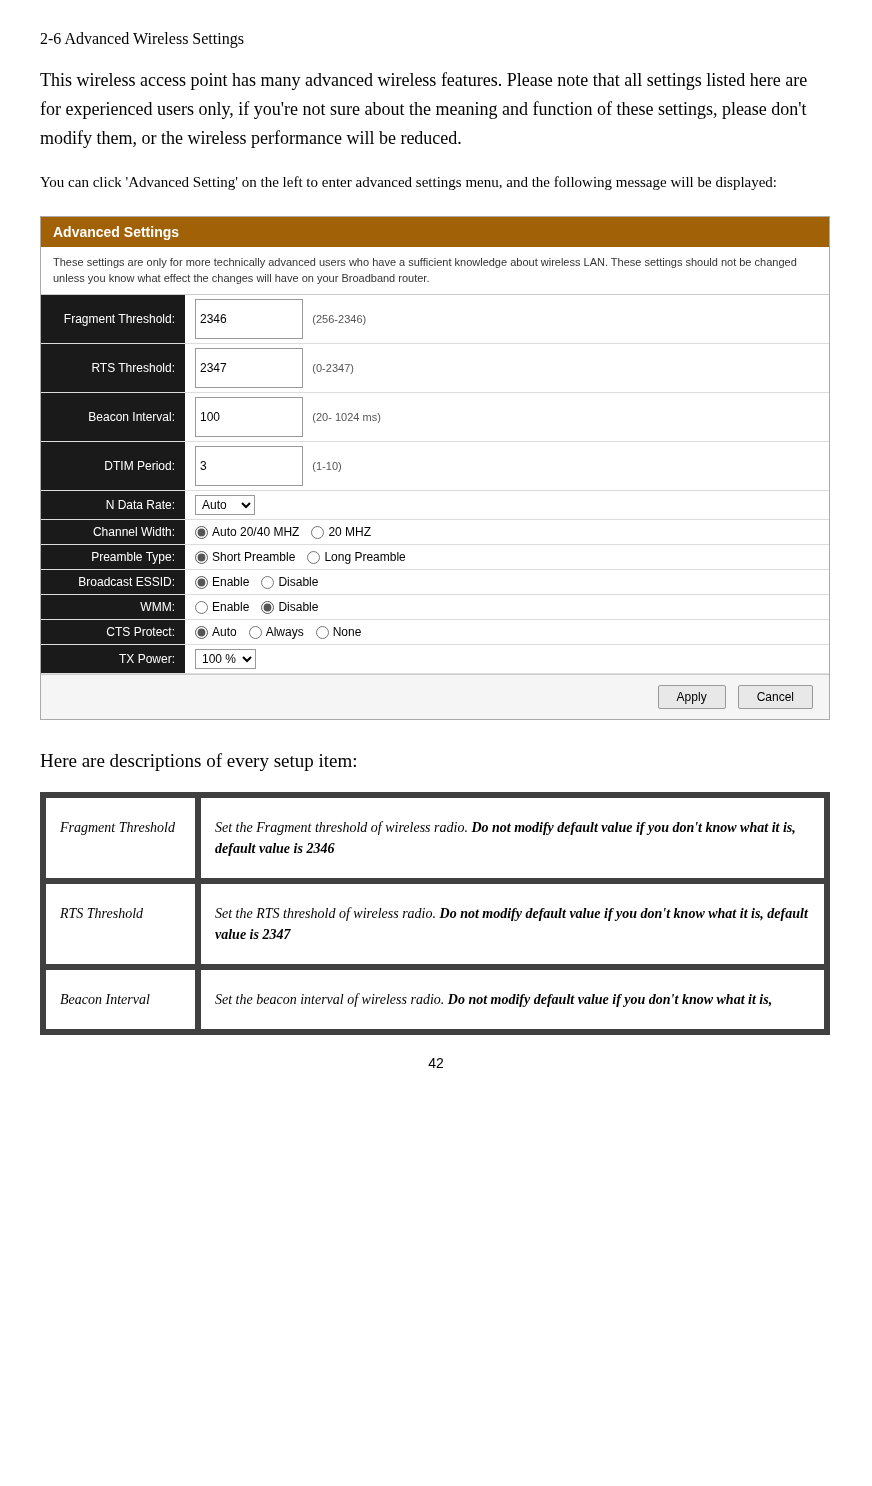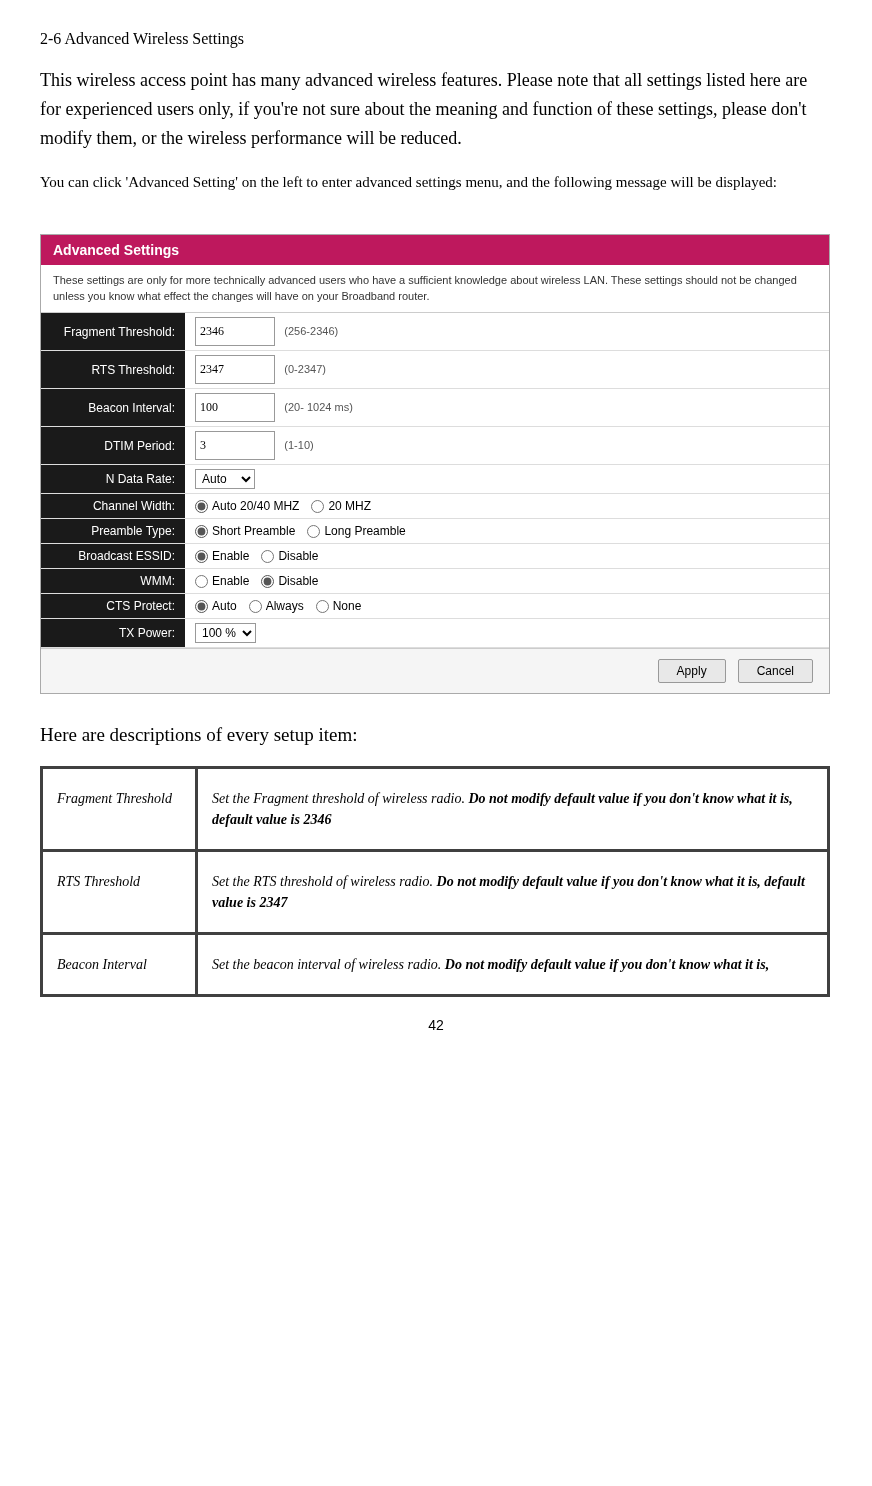--- a/index.html
+++ b/index.html
@@ -18,31 +18,31 @@
       margin-bottom: 18px;
     }
     .intro-text {
       font-size: 18px;
       line-height: 1.6;
       margin-bottom: 18px;
     }
     .click-text {
       font-size: 15px;
       line-height: 1.6;
-      margin-bottom: 40px;
+      margin-bottom: 22px;
     }
     
     .panel {
       border: 1px solid #aaa;
       background: #fff;
       margin-bottom: 30px;
       width: 790px;
     }
     .panel-header {
-      background: #be185d;
+      background: #a16207;
       color: #fff;
       font-size: 14px;
       font-weight: bold;
       padding: 7px 12px;
       font-family: Arial, sans-serif;
     }
     .panel-notice {
       font-size: 11px;
       font-family: Arial, sans-serif;
       color: #333;
@@ -66,25 +66,25 @@
       padding: 5px 10px;
       width: 144px;
       font-size: 12px;
       white-space: nowrap;
     }
     .settings-table td.value-cell {
       padding: 4px 10px;
       background: #fff;
     }
     .settings-table input[type="text"] {
-      width: 80px;
-      padding: 6px 4px;
+      width: 108px;
+      padding: 12px 4px;
       border: 1px solid #999;
       font-size: 12px;
-      font-family: Liberation Serif, serif;
+      font-family: Liberation Sans, sans-serif;
       background: #fff;
     }
     .settings-table select {
       font-size: 12px;
       font-family: Arial, sans-serif;
       padding: 1px 2px;
       border: 1px solid #999;
       background: #fff;
     }
     .hint-text {
@@ -129,21 +129,21 @@
     .here-text {
       font-size: 19px;
       margin-bottom: 20px;
     }
     .desc-table {
       width: 790px;
       border-collapse: collapse;
       font-size: 14px;
     }
     .desc-table td {
-      border: 3px solid #404040;
+      border: 6px solid #404040;
       padding: 19px 14px;
       vertical-align: top;
       line-height: 1.5;
     }
     .desc-table td:first-child {
       width: 155px;
       font-style: italic;
       font-weight: normal;
     }
     .desc-table td:last-child {

